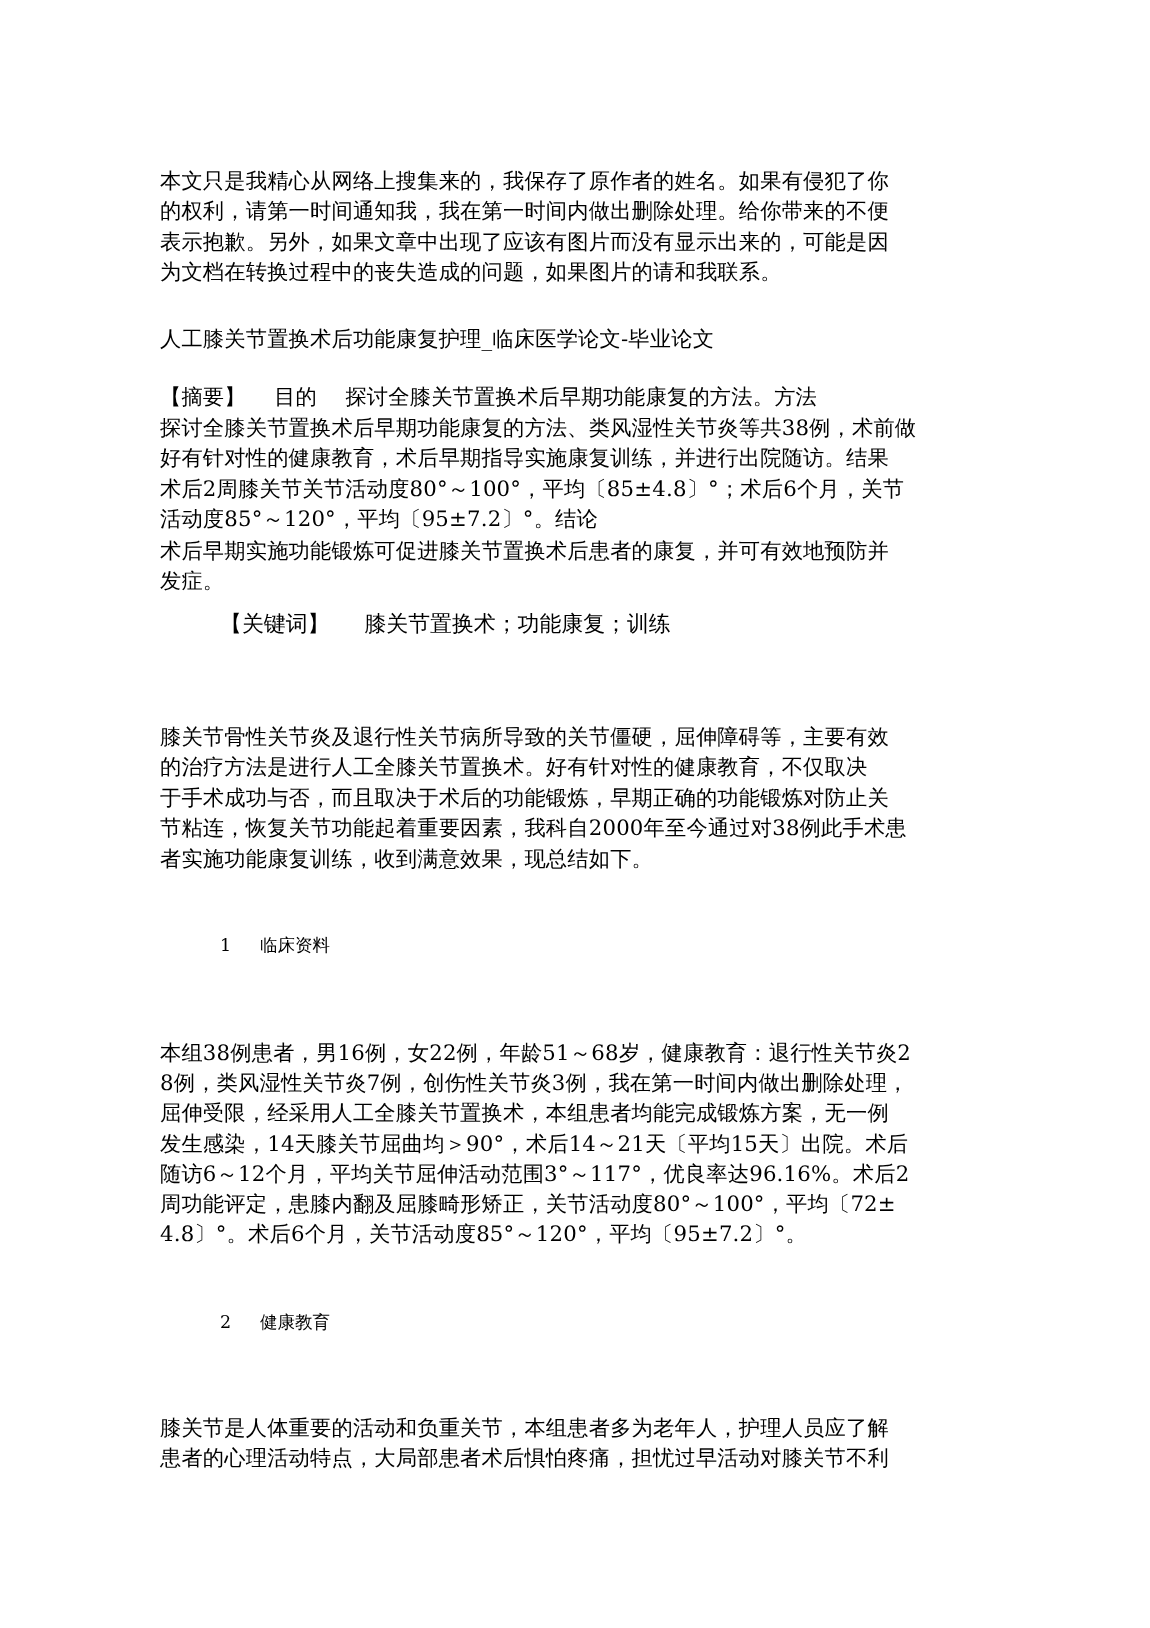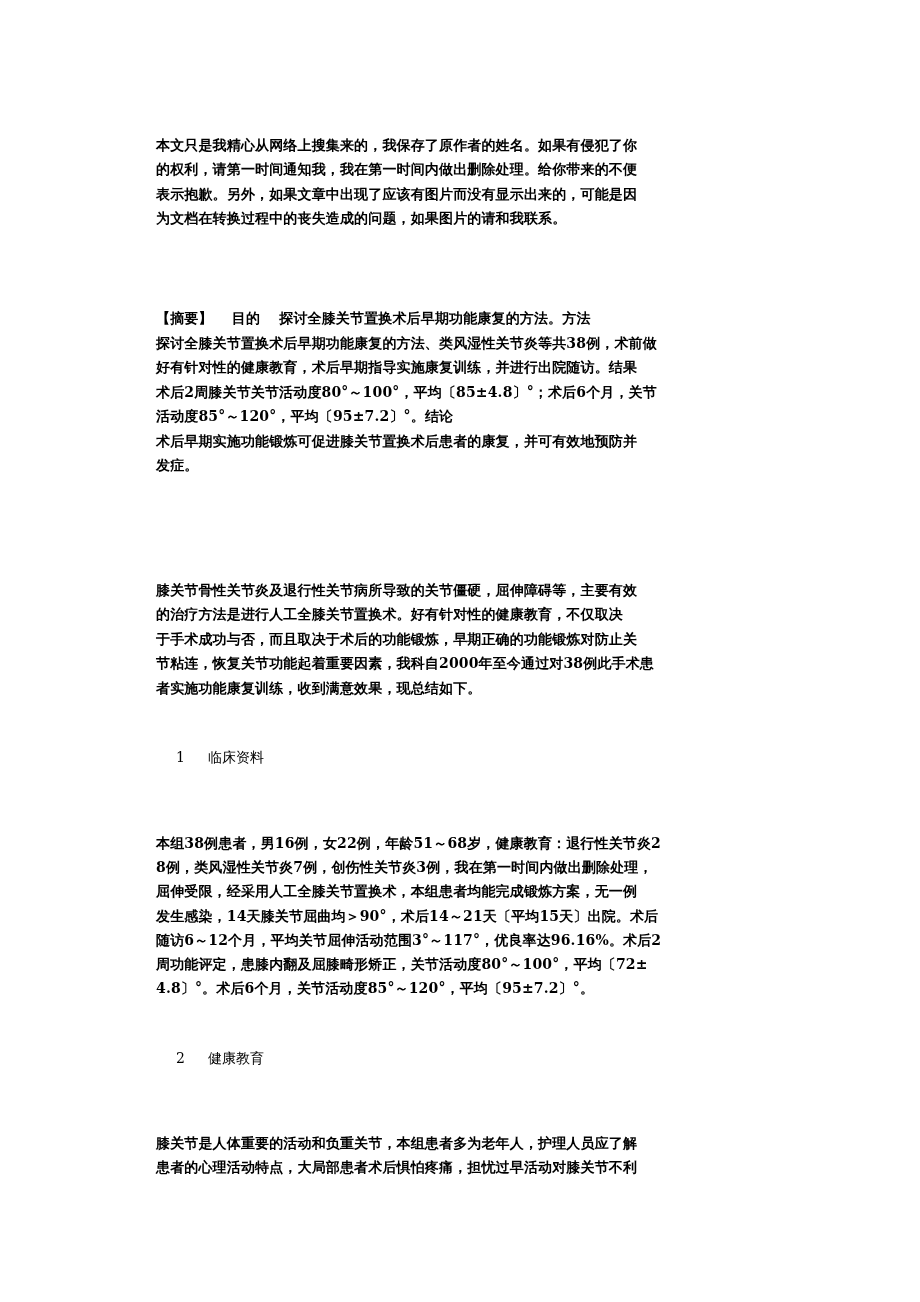--- a/index.html
+++ b/index.html
@@ -1,47 +1,51 @@
 <!DOCTYPE html>
 <html><head>
 <meta charset="utf-8">
 <style>
   html, body { margin: 0; padding: 0; background: #ffffff; }
   body { width: 920px; height: 1302px; position: relative; overflow: hidden;
          font-family: "DejaVu Serif", "Liberation Serif", serif; color: #000; }
   .page { position: absolute; left: 0; top: 0; width: 920px; height: 1302px; background: #fff; }
-  .line { position: absolute; left: 156px; white-space: nowrap; font-size: 14px; line-height: 22px; letter-spacing: 0.15px; font-weight: bold; }
+  .line { position: absolute; left: 128px; white-space: nowrap; font-size: 17px; line-height: 22px; letter-spacing: 0.15px; }
   .heading { position: absolute; left: 176px; white-space: nowrap; font-size: 14px; line-height: 22px; }
   .heading .num { display: inline-block; width: 32px; }
   .kw { position: absolute; left: 176px; white-space: nowrap; font-size: 17.5px; line-height: 22px; }
   .kw .tag { margin-right: 28px; }
 </style>
 </head>
 <body>
 
 <div class="page">
 
   <div>
     <div class="line" style="top:134px">本文只是我精心从网络上搜集来的，我保存了原作者的姓名。如果有侵犯了你</div>
     <div class="line" style="top:158px">的权利，请第一时间通知我，我在第一时间内做出删除处理。给你带来的不便</div>
     <div class="line" style="top:183px">表示抱歉。另外，如果文章中出现了应该有图片而没有显示出来的，可能是因</div>
     <div class="line" style="top:207px">为文档在转换过程中的丧失造成的问题，如果图片的请和我联系。</div>
   </div>
 
+  <div class="line" style="top:261px">人工膝关节置换术后功能康复护理_临床医学论文-毕业论文</div>
 
   <div>
     <div class="line" style="top:307px">【摘要】　 目的　 探讨全膝关节置换术后早期功能康复的方法。方法</div>
     <div class="line" style="top:332px">探讨全膝关节置换术后早期功能康复的方法、类风湿性关节炎等共38例，术前做</div>
     <div class="line" style="top:356px">好有针对性的健康教育，术后早期指导实施康复训练，并进行出院随访。结果</div>
     <div class="line" style="top:381px">术后2周膝关节关节活动度80°～100°，平均〔85±4.8〕°；术后6个月，关节</div>
     <div class="line" style="top:405px">活动度85°～120°，平均〔95±7.2〕°。结论</div>
     <div class="line" style="top:430px">术后早期实施功能锻炼可促进膝关节置换术后患者的康复，并可有效地预防并</div>
     <div class="line" style="top:454px">发症。</div>
   </div>
 
+  <div class="kw" style="top:489px">
+    <span class="tag">【关键词】</span><span>膝关节置换术；功能康复；训练</span>
+  </div>
 
   <div>
     <div class="line" style="top:579px">膝关节骨性关节炎及退行性关节病所导致的关节僵硬，屈伸障碍等，主要有效</div>
     <div class="line" style="top:603px">的治疗方法是进行人工全膝关节置换术。好有针对性的健康教育，不仅取决</div>
     <div class="line" style="top:628px">于手术成功与否，而且取决于术后的功能锻炼，早期正确的功能锻炼对防止关</div>
     <div class="line" style="top:652px">节粘连，恢复关节功能起着重要因素，我科自2000年至今通过对38例此手术患</div>
     <div class="line" style="top:677px">者实施功能康复训练，收到满意效果，现总结如下。</div>
   </div>
 
   <div class="heading" style="top:746px">

